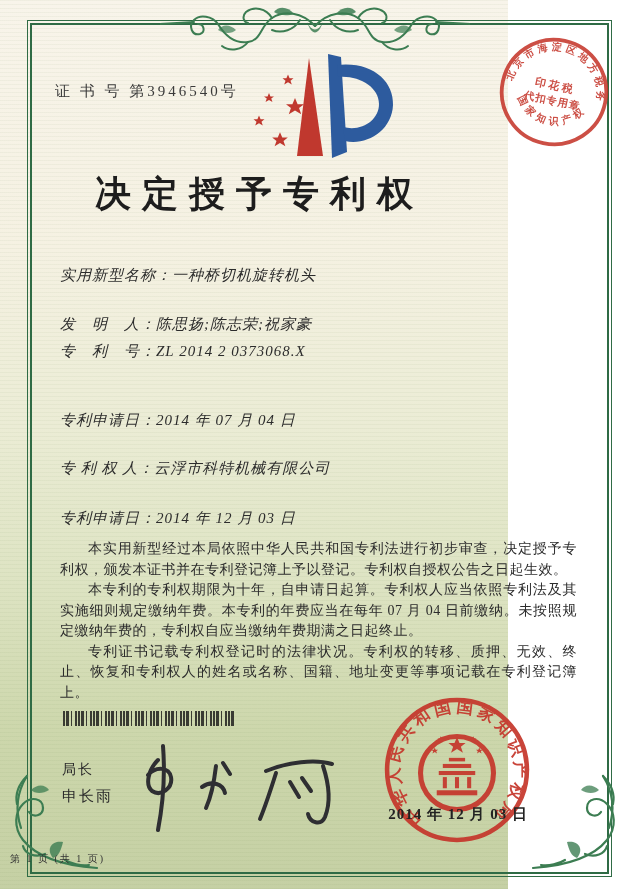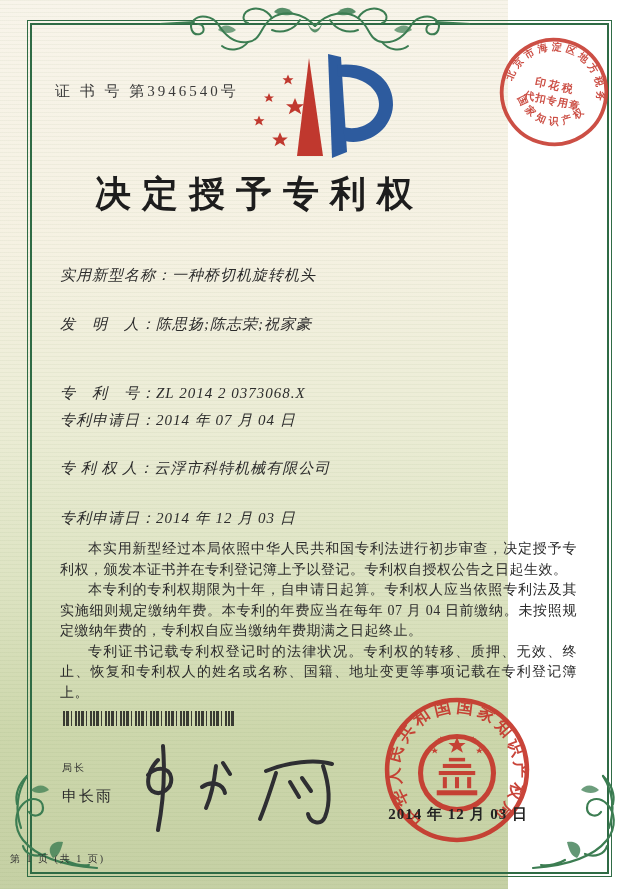--- a/index.html
+++ b/index.html
@@ -36,40 +36,40 @@
 
   .doc-title {
     position:absolute; left:0; top:170px; width:100%;
     text-align:center; font-size:36px; font-weight:700; letter-spacing:11px;
     color:#1d1d1d; text-indent:11px;
   }
 
   .field-row { position:absolute; left:60px; font-size:15px; white-space:nowrap; color:#2c2c2c;font-style:italic; }
   .field-label { letter-spacing:1px; }
   .field-value { letter-spacing:1px; }
-  .fr-0 { top:266px; } .fr-1 { top:315px; } .fr-2 { top:384px; }
+  .fr-0 { top:266px; } .fr-1 { top:315px; } .fr-2 { top:342px; }
   .fr-3 { top:411px; } .fr-4 { top:459px; } .fr-5 { top:509px; }
 
   .body-text {
     position:absolute; left:60px; top:539px; width:517px;
     font-size:14px; line-height:20.5px; text-align:justify; color:#2c2c2c;
   }
   .body-text p { text-indent:2em; letter-spacing:0.5px; }
 
   .barcode {
     position:absolute; left:63px; top:711px; width:173px; height:15px;
     background:repeating-linear-gradient(90deg,
       #20201e 0 2px, rgba(0,0,0,0) 2px 3px,
       #20201e 3px 6px, rgba(0,0,0,0) 6px 8px,
       #20201e 8px 9px, rgba(0,0,0,0) 9px 12px,
       #20201e 12px 14px, rgba(0,0,0,0) 14px 15px);
     opacity:.85;
   }
 
-  .sign-title { position:absolute; left:62px; top:761px; font-size:10px; letter-spacing:2px; }
+  .sign-title { position:absolute; left:62px; top:761px; font-size:14px; letter-spacing:2px; }
   .sign-name  { position:absolute; left:62px; top:787px; font-size:15px; letter-spacing:2px;font-family:Liberation Mono, monospace; }
   .signature  { position:absolute; left:118px; top:740px; width:238px; height:98px; }
 
   .issuer-seal { position:absolute; left:381px; top:694px; width:152px; height:152px; opacity:.93; }
   .seal-date {
     position:absolute; left:383px; top:805px; width:150px; text-align:center;
     font-size:15px; letter-spacing:1px; color:#222; font-weight:600;
   }
 
   .page-footer {

